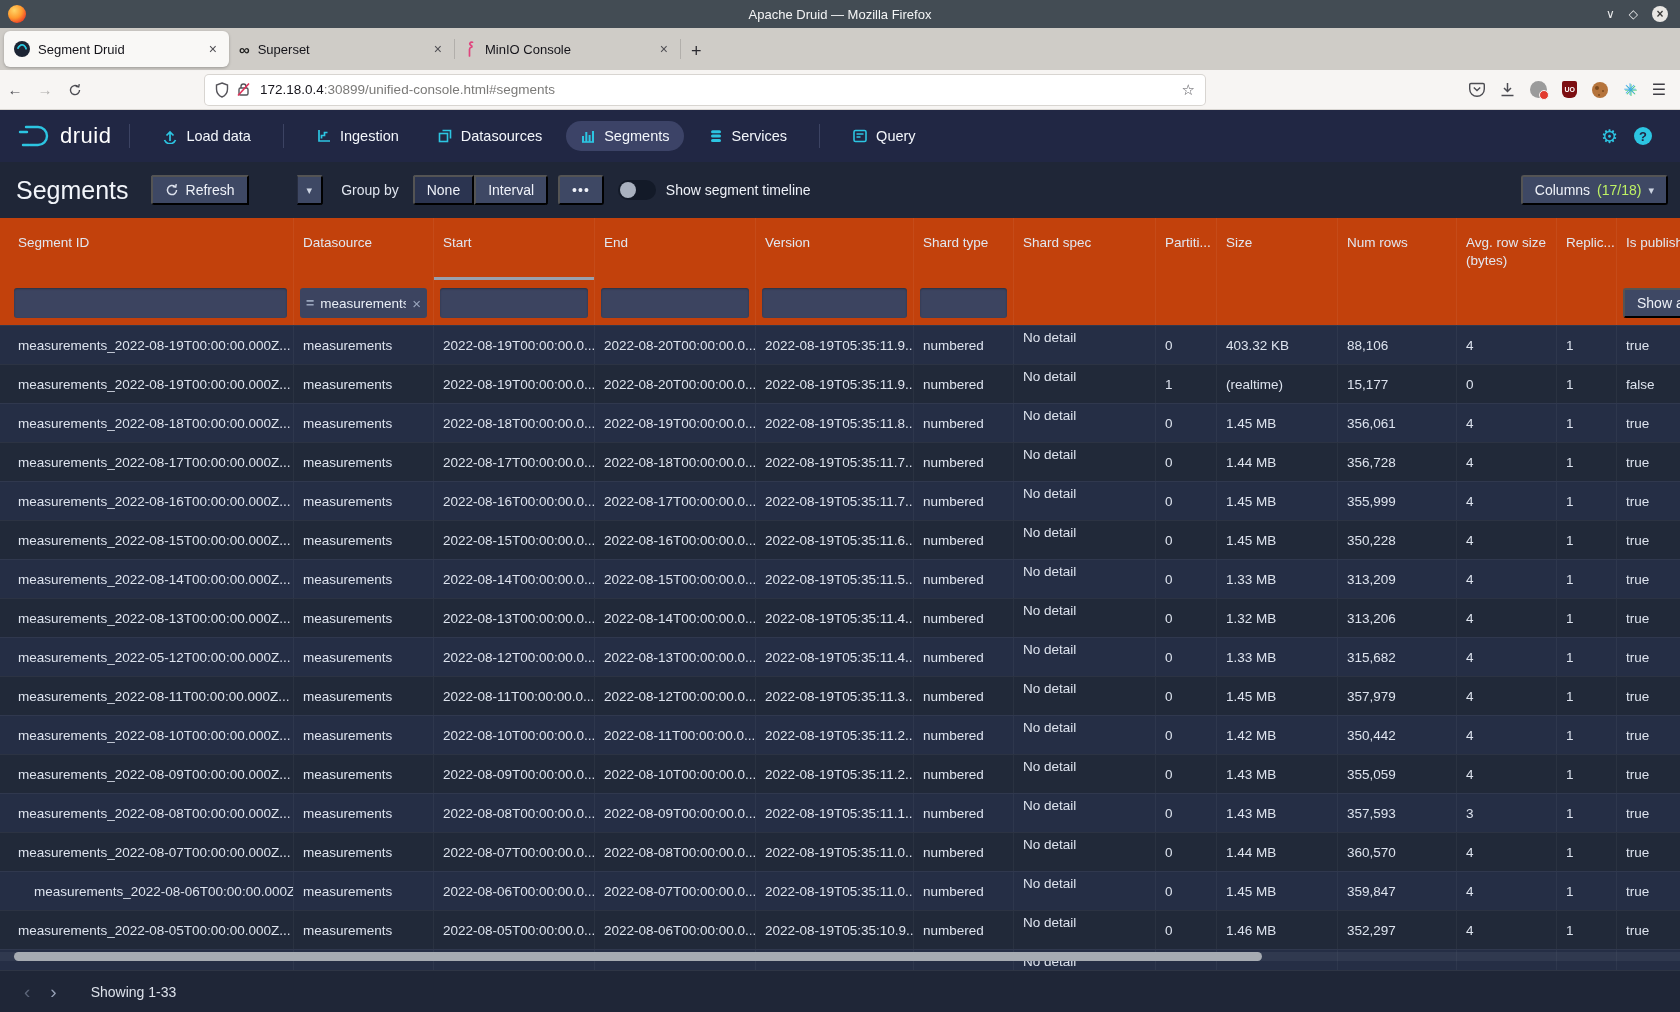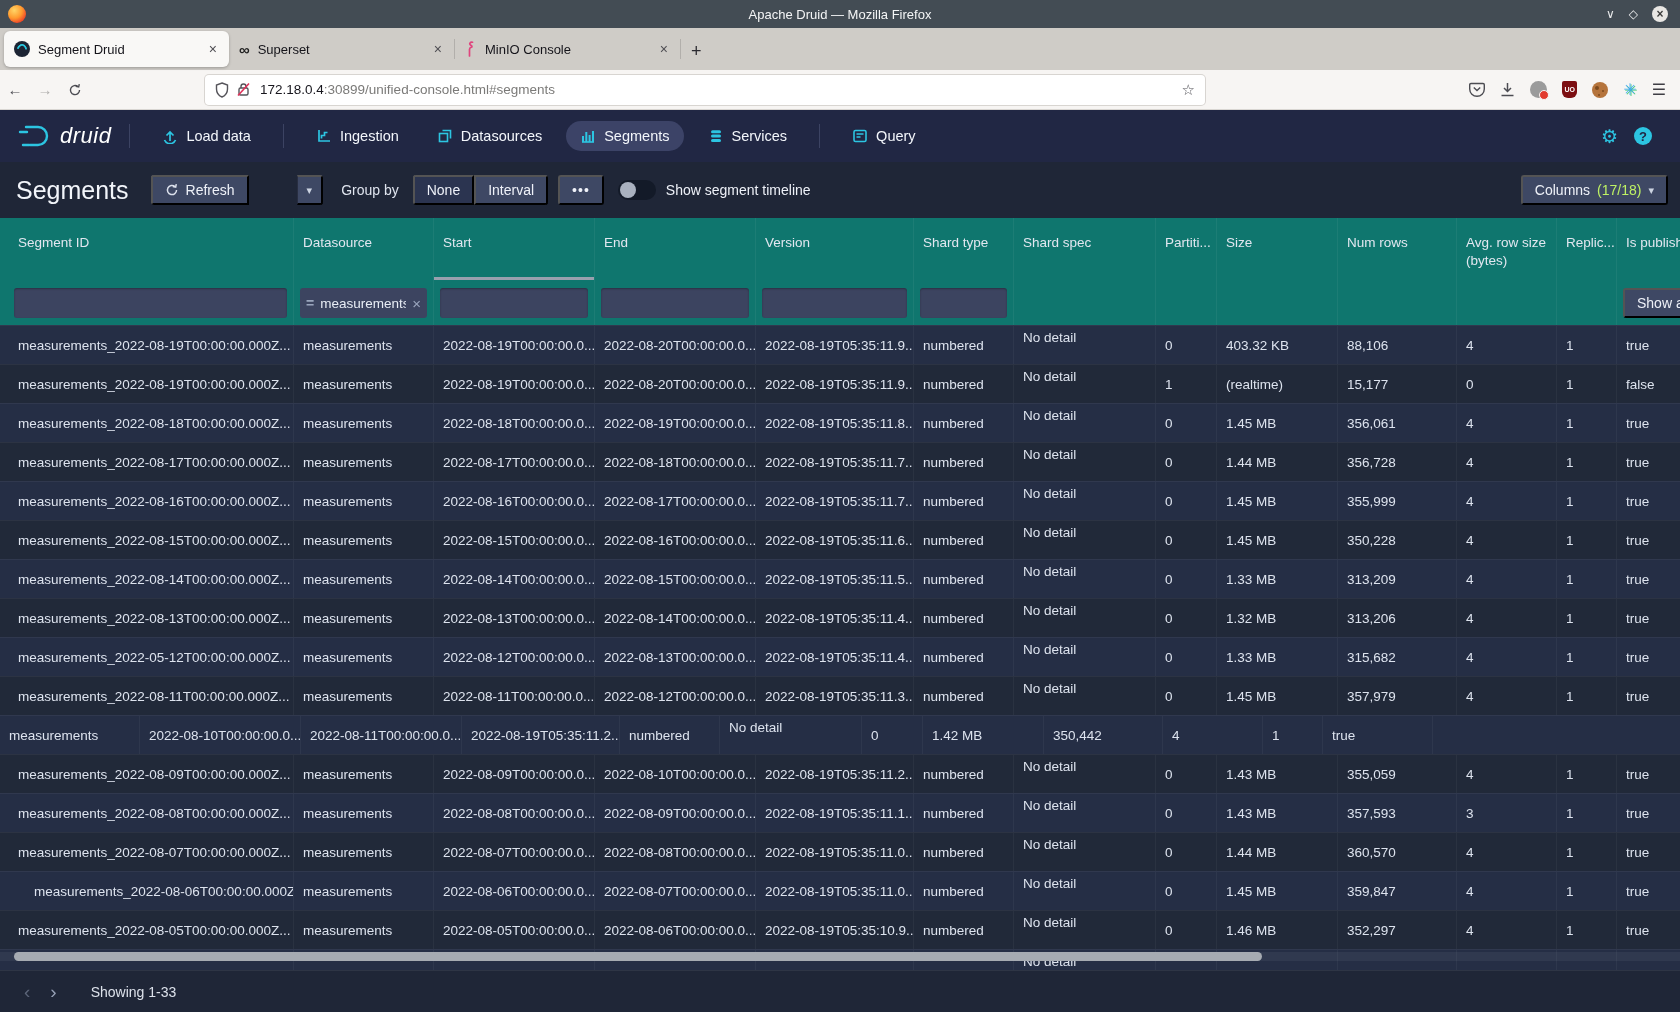--- a/index.html
+++ b/index.html
@@ -47,21 +47,21 @@
   .ext-ublock { width:15px; height:17px; background:#7d0f12; border-radius:2px 2px 6px 6px;
     color:#fff; font-size:7px; font-weight:bold; display:flex; align-items:center; justify-content:center; }
   .ext-cookie { width:16px; height:16px; border-radius:50%; background:#b5743c; position:relative; }
   .ext-cookie::after { content:""; position:absolute; left:3px; top:4px; width:4px; height:4px; border-radius:50%;
     background:#7c4a1e; box-shadow:6px 3px 0 -1px #7c4a1e, 2px 7px 0 -1px #7c4a1e; }
   .ext-star { font-size:16px; color:#3fa9f5; text-shadow:1px 1px 0 #37c86b; line-height:1; }
   .menu-ic { font-size:16px; color:#3e3d43; }
 
   
   .appnav { height:52px; background:#212744; display:flex; align-items:center; color:#f3f6fb; }
-  .brand { display:flex; align-items:center; gap:8px; margin-left:18px;font-style:italic; }
+  .brand { display:flex; align-items:center; gap:8px; margin-left:18px; }
   .brand-name { font-size:22px; color:#ffffff; letter-spacing:.5px; }
   .nav-sep { width:1px; height:24px; background:#3c4363; margin:0 18px; }
   .nav-item { display:flex; align-items:center; gap:8px; font-size:14.5px; padding:7px 14px; border-radius:16px; }
   .nav-item + .nav-item { margin-left:10px; }
   .nav-item.active { background:#3c4367; }
   .appnav-right { margin-left:auto; display:flex; align-items:center; gap:16px; padding-right:28px; }
   .gear { color:#2cc5e2; font-size:19px; }
   .help { width:18px; height:18px; border-radius:50%; background:#2cc5e2; color:#212744; font-weight:bold;
     font-size:13px; display:flex; align-items:center; justify-content:center; }
 
@@ -79,21 +79,21 @@
   .btn.active-dark { background:#2b3450; }
   .dots-btn { margin-left:10px; letter-spacing:1px; }
   .switch { display:flex; align-items:center; gap:10px; margin-left:14px; }
   .switch-track { width:38px; height:20px; border-radius:10px; background:#131a28; position:relative; }
   .switch-knob { position:absolute; left:2px; top:2px; width:16px; height:16px; border-radius:50%; background:#a9b1bf; }
   .columns-btn { position:absolute; right:12px; }
   .count-dim { color:#bef264; }
   .caret { font-size:11px; color:#cdd4e2; }
 
   
-  .tablewrap { height:752px; position:relative; overflow:hidden; background:#0f766e; }
+  .tablewrap { height:752px; position:relative; overflow:hidden; background:#c2410c; }
   .trow { display:flex; width:1727px; }
   .th { padding:16px 9px 0 9px; font-size:13.5px; color:#e2e7f0; height:62px; position:relative;
     border-right:1px solid rgba(255,255,255,.055); line-height:1.3; overflow:hidden; }
   .th.sorted::after { content:""; position:absolute; left:0; right:0; bottom:0; height:3px; background:#99a0ae; }
   .fcell { height:45px; padding:8px 6px 0 6px; border-right:1px solid rgba(255,255,255,.055); overflow:hidden; }
   .filter-input { height:30px; border-radius:3px; background:#3c4460; box-shadow:inset 0 1px 2px rgba(0,0,0,.3); }
   .filter-chip { height:30px; border-radius:3px; background:#3c4460; display:flex; align-items:center;
     padding:0 6px; gap:6px; color:#e8edf5; font-size:13.5px; }
   .chip-eq { color:#9aa5bd; font-weight:bold; font-size:14px; }
   .chip-text { flex:1; overflow:hidden; white-space:nowrap; }
@@ -487,20 +487,21 @@
         <div class="cell" style="width: 100px;">numbered</div>
         <div class="cell vtop" style="width: 142px;">No detail</div>
         <div class="cell" style="width: 61px;">0</div>
         <div class="cell" style="width: 121px;">1.45 MB</div>
         <div class="cell" style="width: 119px;">357,979</div>
         <div class="cell" style="width: 100px;">4</div>
         <div class="cell" style="width: 60px;">1</div>
         <div class="cell" style="width: 110px;">true</div>
       </div>
       <div class="row">
+        <div class="cell" style="width: 294px; padding-left: 18px;">measurements_2022-08-10T00:00:00.000Z...</div>
         <div class="cell" style="width: 140px;">measurements</div>
         <div class="cell" style="width: 161px;">2022-08-10T00:00:00.0...</div>
         <div class="cell" style="width: 161px;">2022-08-11T00:00:00.0...</div>
         <div class="cell" style="width: 158px;">2022-08-19T05:35:11.2...</div>
         <div class="cell" style="width: 100px;">numbered</div>
         <div class="cell vtop" style="width: 142px;">No detail</div>
         <div class="cell" style="width: 61px;">0</div>
         <div class="cell" style="width: 121px;">1.42 MB</div>
         <div class="cell" style="width: 119px;">350,442</div>
         <div class="cell" style="width: 100px;">4</div>

